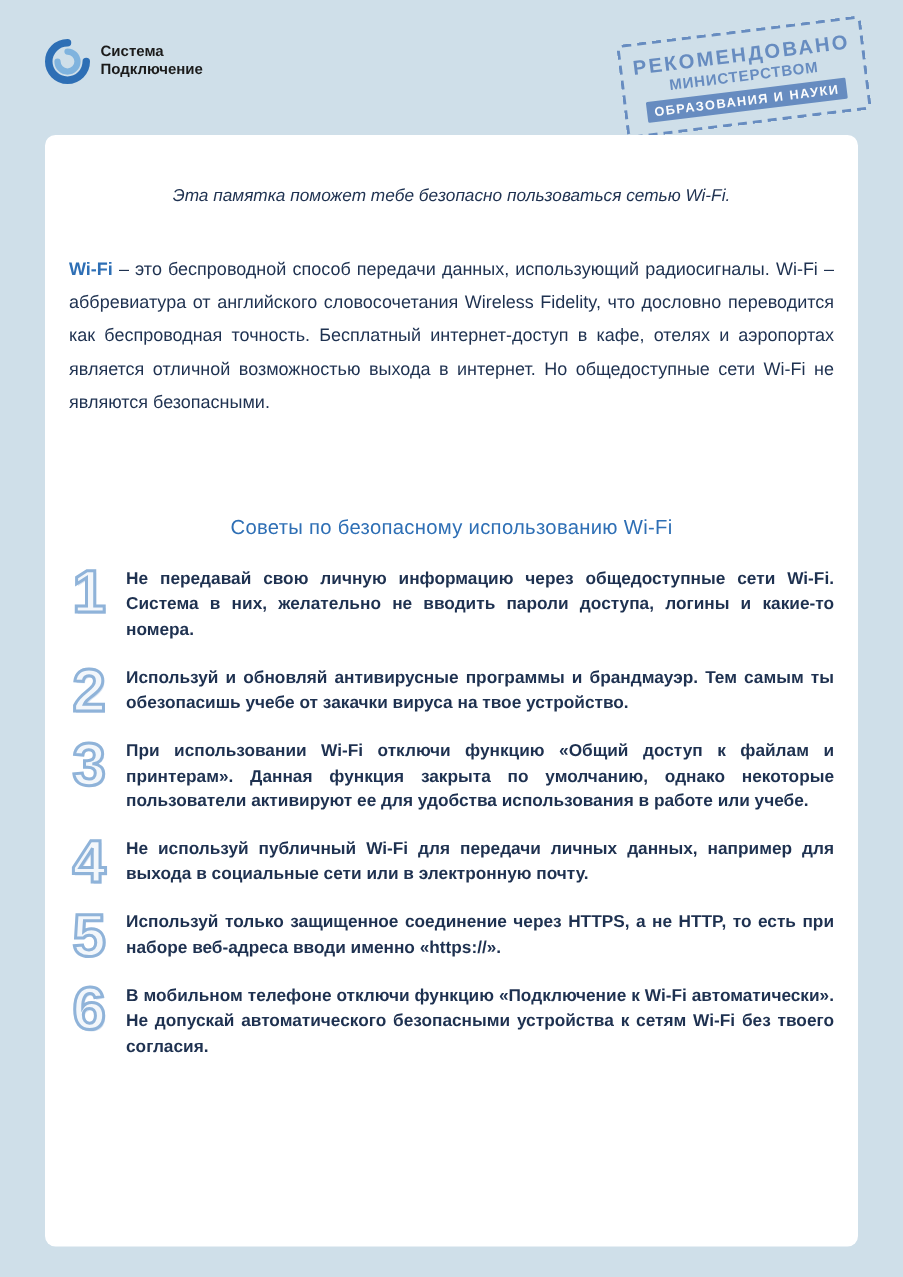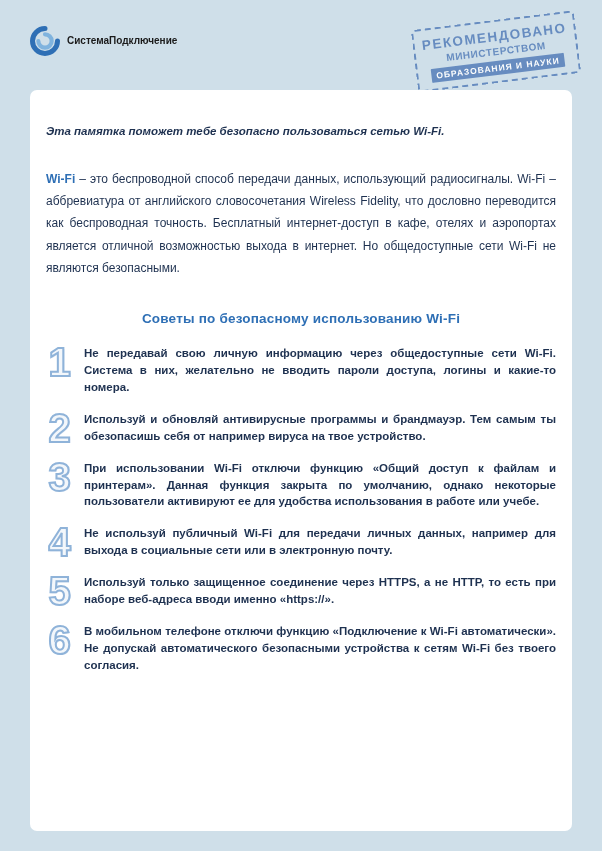--- a/index.html
+++ b/index.html
@@ -17,21 +17,21 @@
     position:relative;
     overflow:hidden;
   }
   
   .logo{
     position:absolute;top:26px;left:30px;
     display:flex;align-items:center;gap:7px;
   }
   .logo-icon svg{display:block;}
   .logo-text{
-    display:flex;flex-direction:row;
+    display:flex;flex-direction:column;
     font-size:10px;font-weight:bold;color:#1b1b1b;line-height:1.2;
   }
   .stamp{
     position:absolute;top:20px;right:24px;
     width:164px;
     padding:7px 6px 6px;
     border:2.5px dashed var(--stamp);
     border-radius:4px;
     transform:rotate(-7deg);
     text-align:center;
@@ -58,39 +58,39 @@
     position:absolute;left:30px;right:30px;top:90px;bottom:20px;
     background:#fff;border-radius:7px;
     padding:26px 16px 20px;
   }
   h1.title{
     text-align:center;
     color:var(--accent);
     font-size:16px;font-weight:bold;letter-spacing:.4px;
   }
   p.subtitle{
-    text-align:left;
+    text-align:center;
     font-style:italic;
     color:var(--text);
-    font-size:11.5px;font-weight:bold;
+    font-size:11.5px;font-weight:normal;
     margin-top:9px;
   }
   p.intro{
     margin-top:31px;
     font-size:12px;font-weight:normal;
     color:var(--text);
     line-height:1.85;
     text-align:justify;
   }
   p.intro .lead{color:var(--accent);}
   h2.section-title{
-    margin-top:32px;
+    margin-top:65px;
     text-align:center;
     color:var(--accent);
-    font-size:13.5px;font-weight:bold;letter-spacing:.2px;
+    font-size:13.5px;font-weight:normal;letter-spacing:.2px;
   }
   ol.tips{
     list-style:none;
     margin-top:19px;
   }
   li.tip{
     display:flex;
     gap:11px;
     margin-bottom:15px;
   }
@@ -139,21 +139,21 @@
 
   <h2 class="section-title">Советы по безопасному использованию Wi-Fi</h2>
 
   <ol class="tips">
     <li class="tip">
       <span class="tip-num">1</span>
       <span class="tip-text">Не передавай свою личную информацию через общедоступные сети Wi-Fi. Система в них, желательно не вводить пароли доступа, логины и какие-то номера.</span>
     </li>
     <li class="tip">
       <span class="tip-num">2</span>
-      <span class="tip-text">Используй и обновляй антивирусные программы и брандмауэр. Тем самым ты обезопасишь себя от например вируса на твое устройство.</span>
+      <span class="tip-text">Используй и обновляй антивирусные программы и брандмауэр. Тем самым ты обезопасишь учебе от закачки вируса на твое устройство.</span>
     </li>
     <li class="tip">
       <span class="tip-num">3</span>
       <span class="tip-text">При использовании Wi-Fi отключи функцию «Общий доступ к файлам и принтерам». Данная функция закрыта по умолчанию, однако некоторые пользователи активируют ее для удобства использования в работе или учебе.</span>
     </li>
     <li class="tip">
       <span class="tip-num">4</span>
       <span class="tip-text">Не используй публичный Wi-Fi для передачи личных данных, например для выхода в социальные сети или в электронную почту.</span>
     </li>
     <li class="tip">

